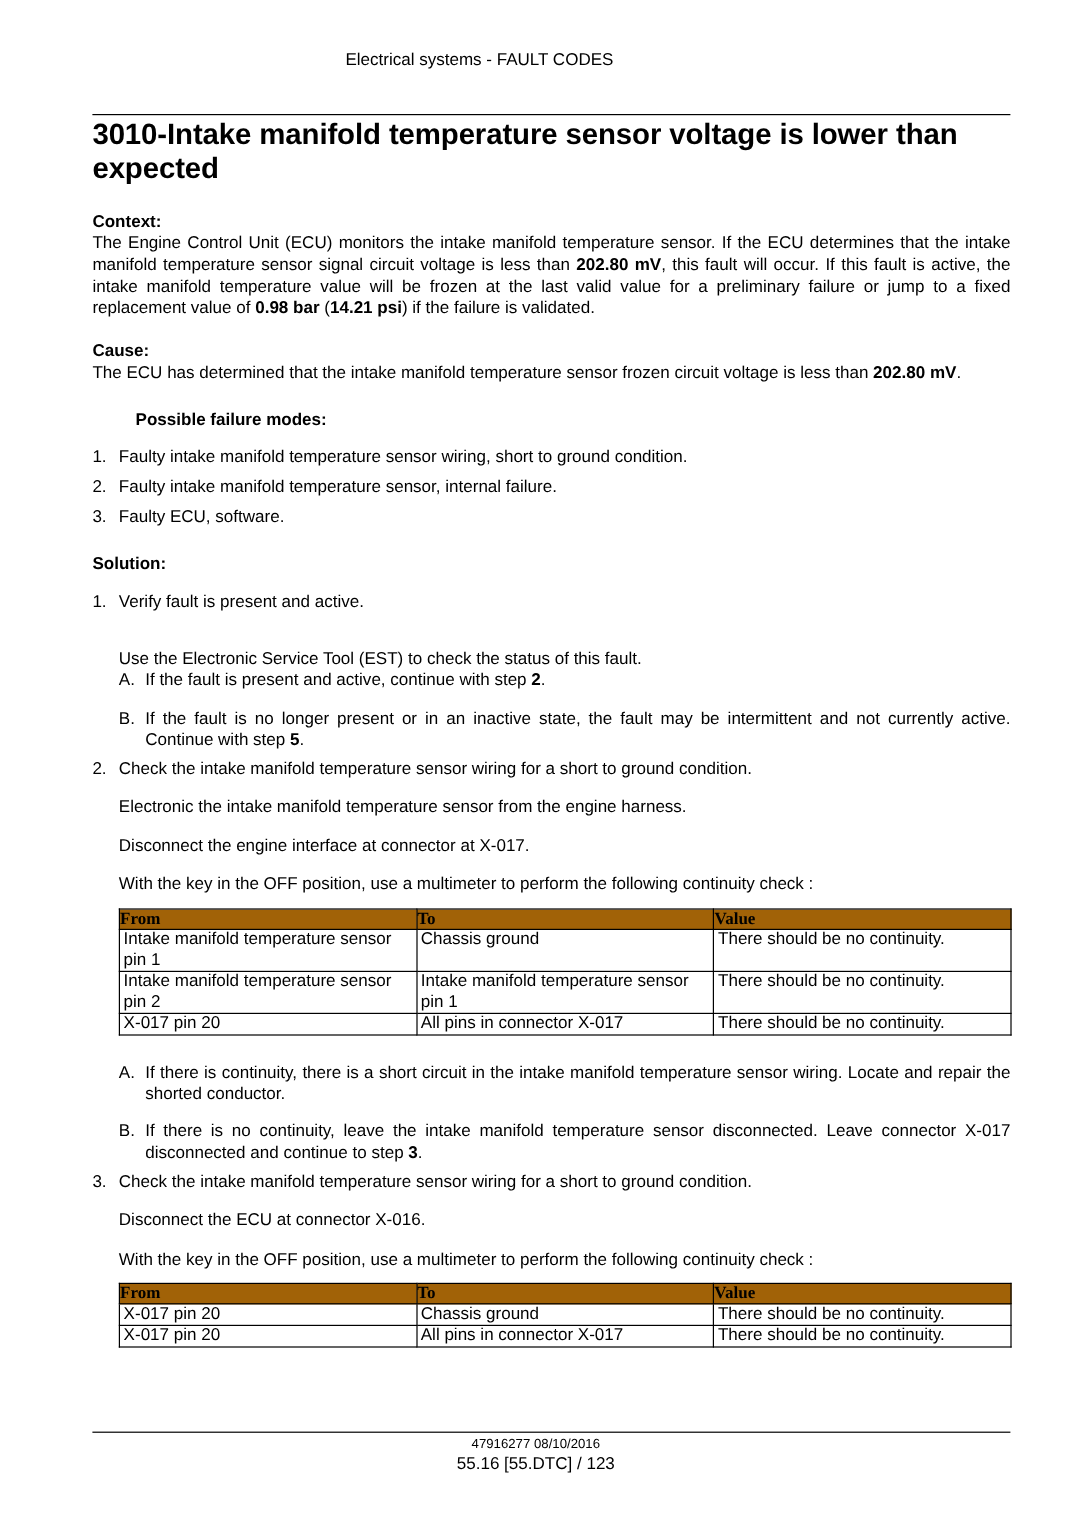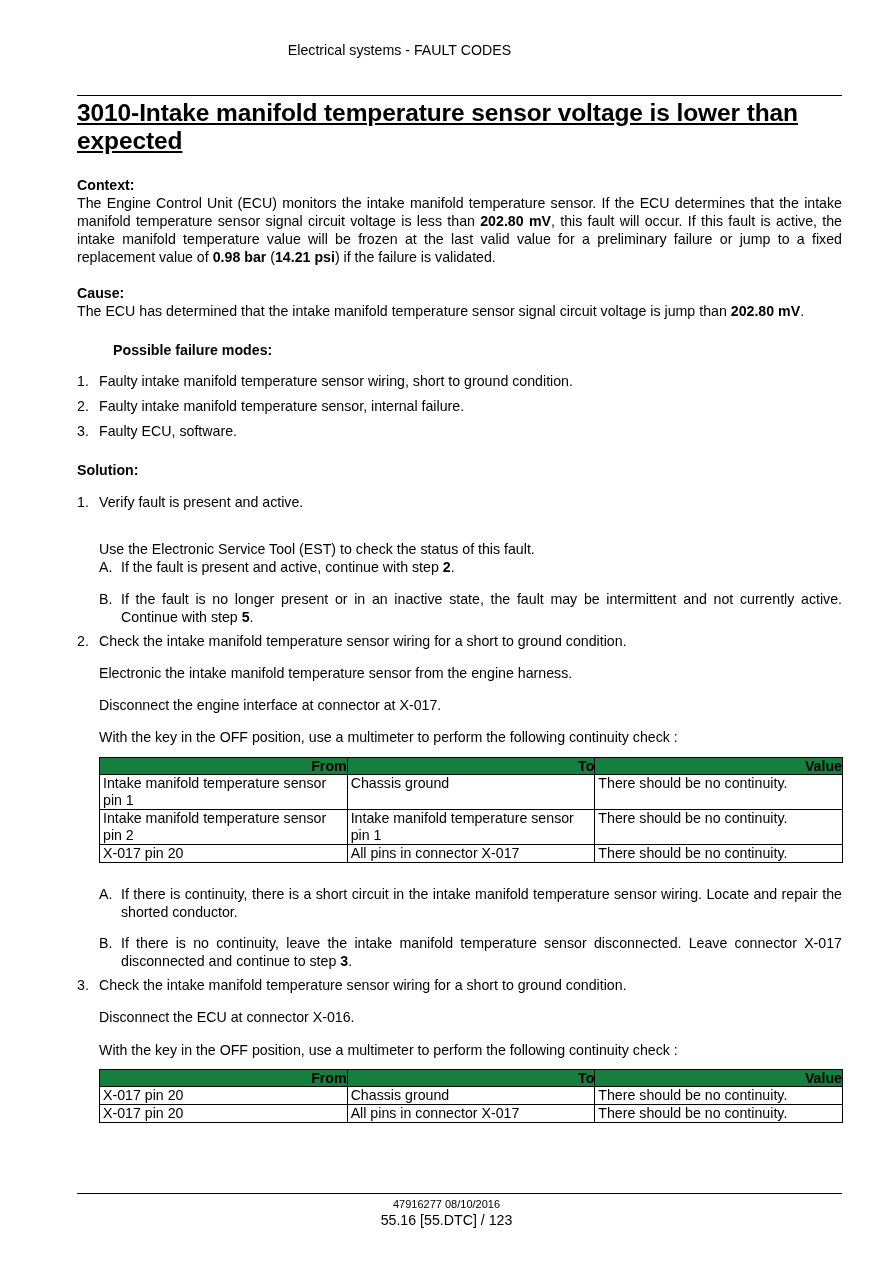--- a/index.html
+++ b/index.html
@@ -8,39 +8,39 @@
       font-family: "Liberation Sans", sans-serif; color: #000; font-size: 14.2px;
     }
     .page-header {
       position: absolute; top: 42px; left: 0; width: 799px; text-align: center;
       font-size: 14.2px;
     }
     .rule { position: absolute; left: 77px; width: 765px; height: 0; border-top: 1.5px solid #000; }
     .rule.top { top: 95px; }
     .rule.bottom { top: 1193px; }
     h1 {
-      margin: 0; font-size: 24.5px; font-weight: bold; line-height: 28px; letter-spacing: -0.1px; text-decoration: underline;
+      margin: 0; font-size: 24.5px; font-weight: bold; line-height: 28px; letter-spacing: -0.1px;
     }
     .label { font-weight: bold; }
     p { margin: 0; line-height: 18px; }
     .justify { text-align: justify; }
     .block { position: absolute; left: 77px; width: 765px; }
     .item { position: absolute; left: 77px; width: 765px; line-height: 18px; }
     .num { position: absolute; left: 0; }
     .txt { position: absolute; left: 22px; right: 0; }
     .sub { position: absolute; left: 99px; width: 743px; line-height: 18px; }
     .sub .num { left: 0; }
     .sub .txt { left: 22px; text-align: justify; }
     .indent { position: absolute; left: 99px; width: 743px; line-height: 18px; }
     table {
       position: absolute; left: 99px; width: 744px; border-collapse: collapse;
       font-size: 14.2px; line-height: 17px;
     }
     th, td { border: 1.5px solid #000; padding: 0 3px; vertical-align: top; text-align: left; }
-    th { background: #15803d; text-align: right; font-weight: bold; line-height: 16px; padding: 0; }
+    th { background: #a16207; text-align: left; font-weight: bold; line-height: 16px; padding: 0; font-family: Liberation Serif, serif; }
     col.c1 { width: 248px; } col.c2 { width: 248px; } col.c3 { width: 248px; }
     .footer-code {
       position: absolute; top: 1198px; left: 0; width: 893px; text-align: center; font-size: 11px;
     }
     .footer-page {
       position: absolute; top: 1212px; left: 0; width: 893px; text-align: center; font-size: 14.2px;
     }
     b { font-weight: bold; margin-top: 40px; }
   </style>
 </head>
@@ -51,21 +51,21 @@
 
 <h1 class="block" style="top:99px;">3010-Intake manifold temperature sensor voltage is lower than expected</h1>
 
 <div class="block" style="top:176px;">
   <p class="label">Context:</p>
   <p class="justify"><span>The Engine Control Unit (ECU) monitors the intake manifold temperature sensor.  If the ECU determines that the intake manifold temperature sensor signal circuit voltage is less than </span><b>202.80 mV</b><span>, this fault will occur.  If this fault is active, the intake manifold temperature value will be frozen at the last valid value for a preliminary failure or jump to a fixed replacement value of </span><b>0.98 bar</b><span> (</span><b>14.21 psi</b><span>) if the failure is validated.</span></p>
 </div>
 
 <div class="block" style="top:284px;">
   <p class="label">Cause:</p>
-  <p><span>The ECU has determined that the intake manifold temperature sensor signal circuit voltage is jump than </span><b>202.80 mV</b><span>.</span></p>
+  <p><span>The ECU has determined that the intake manifold temperature sensor frozen circuit voltage is less than </span><b>202.80 mV</b><span>.</span></p>
 </div>
 
 <p class="block label" style="top:341px;margin-left:36px;">Possible failure modes:</p>
 <div class="item" style="top:372px;">
   <span class="num">1.</span>
   <span class="txt">Faulty intake manifold temperature sensor wiring, short to ground condition.</span>
 </div>
 <div class="item" style="top:397px;">
   <span class="num">2.</span>
   <span class="txt">Faulty intake manifold temperature sensor, internal failure.</span>

